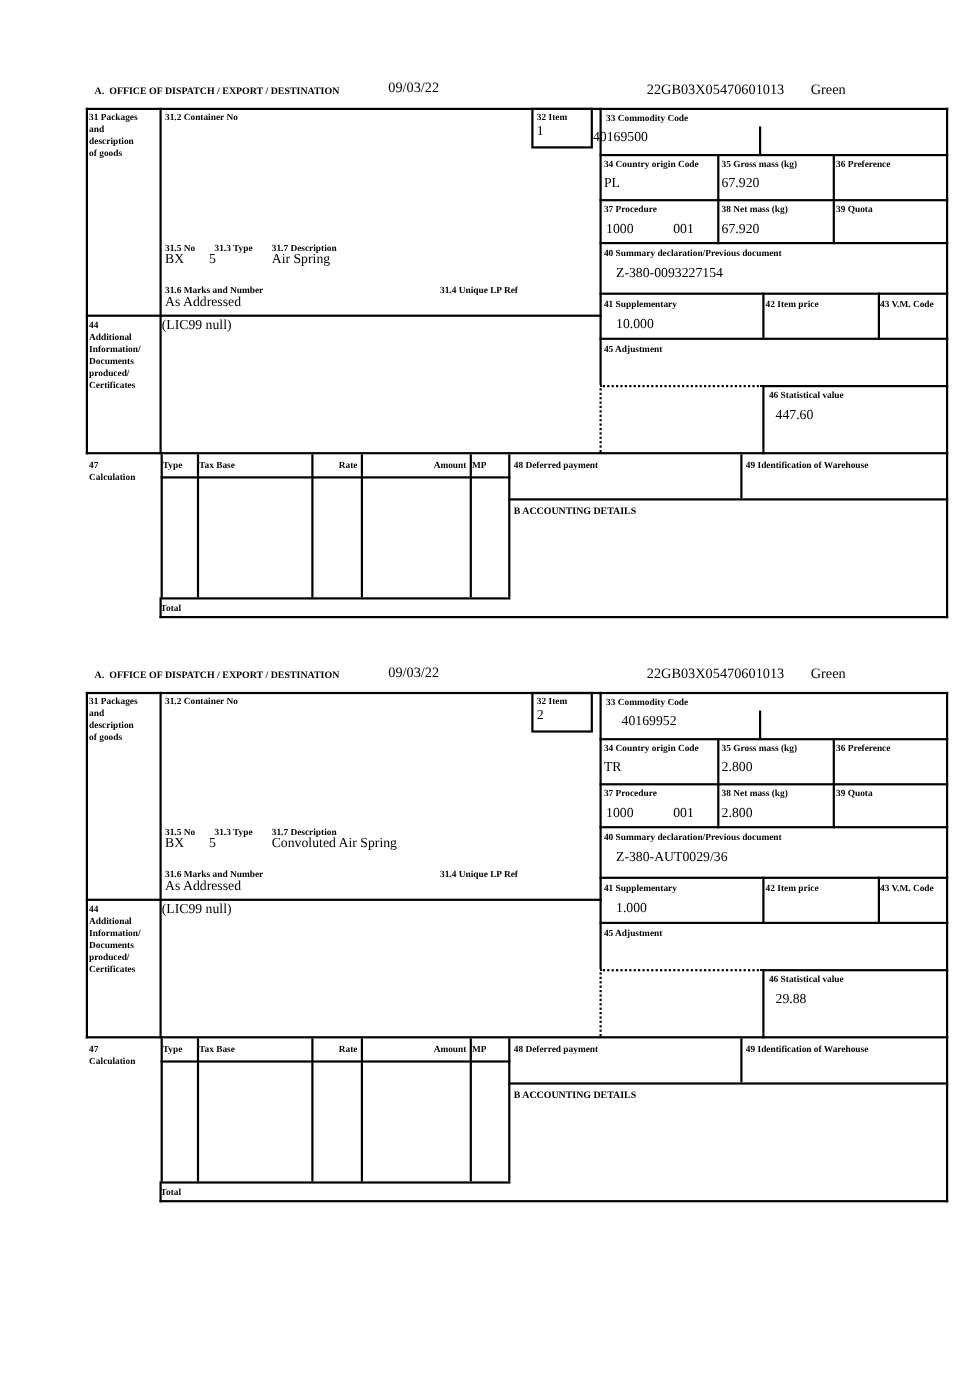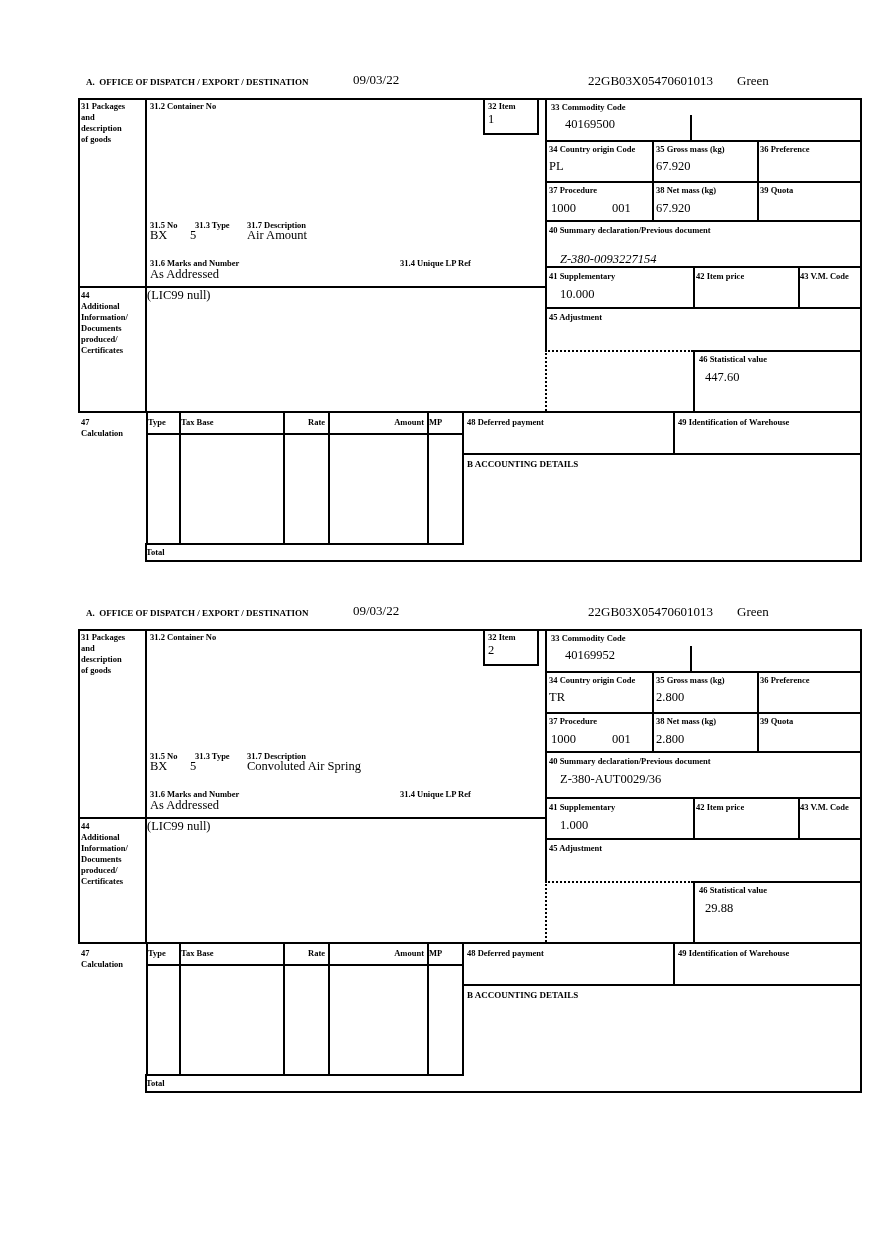--- a/index.html
+++ b/index.html
@@ -41,21 +41,21 @@
 and
 description
 of goods</div>
   <div class="abs lbl" style="left:150px;top:39px;">31.2 Container No</div>
 
   <div class="abs" style="left:483px;top:36px;width:52px;height:33px;border:2px solid #000;"></div>
   <div class="abs lbl" style="left:488px;top:39px;">32 Item</div>
   <div class="abs val" style="left:488px;top:50px;">1</div>
 
   <div class="abs lbl" style="left:551px;top:40px;">33 Commodity Code</div>
-  <div class="abs val" style="left:565px;top:55px;">40169500</div>
+  <div class="abs val" style="left:539px;top:55px;">40169500</div>
   <div class="vline" style="left:690px;top:53px;height:25px;"></div>
   <div class="hline" style="left:545px;top:78px;width:317px;"></div>
 
   <div class="abs lbl" style="left:549px;top:82px;">34 Country origin Code</div>
   <div class="abs lbl" style="left:656px;top:82px;">35 Gross mass (kg)</div>
   <div class="abs lbl" style="left:760px;top:82px;">36 Preference</div>
   <div class="abs val" style="left:549px;top:97px;">PL</div>
   <div class="abs val" style="left:656px;top:97px;">67.920</div>
   <div class="hline" style="left:545px;top:119px;width:317px;"></div>
 
@@ -63,21 +63,21 @@
   <div class="abs lbl" style="left:656px;top:123px;">38 Net mass (kg)</div>
   <div class="abs lbl" style="left:760px;top:123px;">39 Quota</div>
   <div class="abs val" style="left:551px;top:139px;">1000</div>
   <div class="abs val" style="left:612px;top:139px;">001</div>
   <div class="abs val" style="left:656px;top:139px;">67.920</div>
   <div class="vline" style="left:652px;top:78px;height:82px;"></div>
   <div class="vline" style="left:757px;top:78px;height:82px;"></div>
   <div class="hline" style="left:545px;top:158px;width:317px;"></div>
 
   <div class="abs lbl" style="left:549px;top:163px;">40 Summary declaration/Previous document</div>
-  <div class="abs val" style="left:560px;top:190px;font-style:italic;">Z-380-0093227154</div>
+  <div class="abs val" style="left:560px;top:179px;">Z-380-0093227154</div>
   <div class="hline" style="left:545px;top:204px;width:317px;"></div>
 
   <div class="abs lbl" style="left:549px;top:209px;">41 Supplementary</div>
   <div class="abs lbl" style="left:696px;top:209px;">42 Item price</div>
   <div class="abs lbl" style="left:800px;top:209px;">43 V.M. Code</div>
   <div class="abs val" style="left:560px;top:225px;">10.000</div>
   <div class="vline" style="left:693px;top:204px;height:43px;"></div>
   <div class="vline" style="left:798px;top:204px;height:43px;"></div>
   <div class="hline" style="left:545px;top:245px;width:317px;"></div>
 
@@ -87,21 +87,21 @@
   <div class="hline" style="left:693px;top:288px;width:169px;"></div>
   <div class="vline" style="left:693px;top:288px;height:63px;"></div>
   <div class="abs lbl" style="left:699px;top:292px;">46 Statistical value</div>
   <div class="abs val" style="left:705px;top:308px;">447.60</div>
 
   <div class="abs lbl" style="left:150px;top:158px;">31.5 No</div>
   <div class="abs lbl" style="left:195px;top:158px;">31.3 Type</div>
   <div class="abs lbl" style="left:247px;top:158px;">31.7 Description</div>
   <div class="abs val" style="left:150px;top:166px;">BX</div>
   <div class="abs val" style="left:190px;top:166px;">5</div>
-  <div class="abs val" style="left:247px;top:166px;">Air Amount</div>
+  <div class="abs val" style="left:247px;top:166px;">Air Spring</div>
   <div class="abs lbl" style="left:150px;top:196px;">31.6 Marks and Number</div>
   <div class="abs lbl" style="left:400px;top:196px;">31.4 Unique LP Ref</div>
   <div class="abs val" style="left:150px;top:205px;">As Addressed</div>
 
   <div class="abs lbl prelines" style="left:81px;top:228px;">44
 Additional
 Information/
 Documents
 produced/
 Certificates</div>

